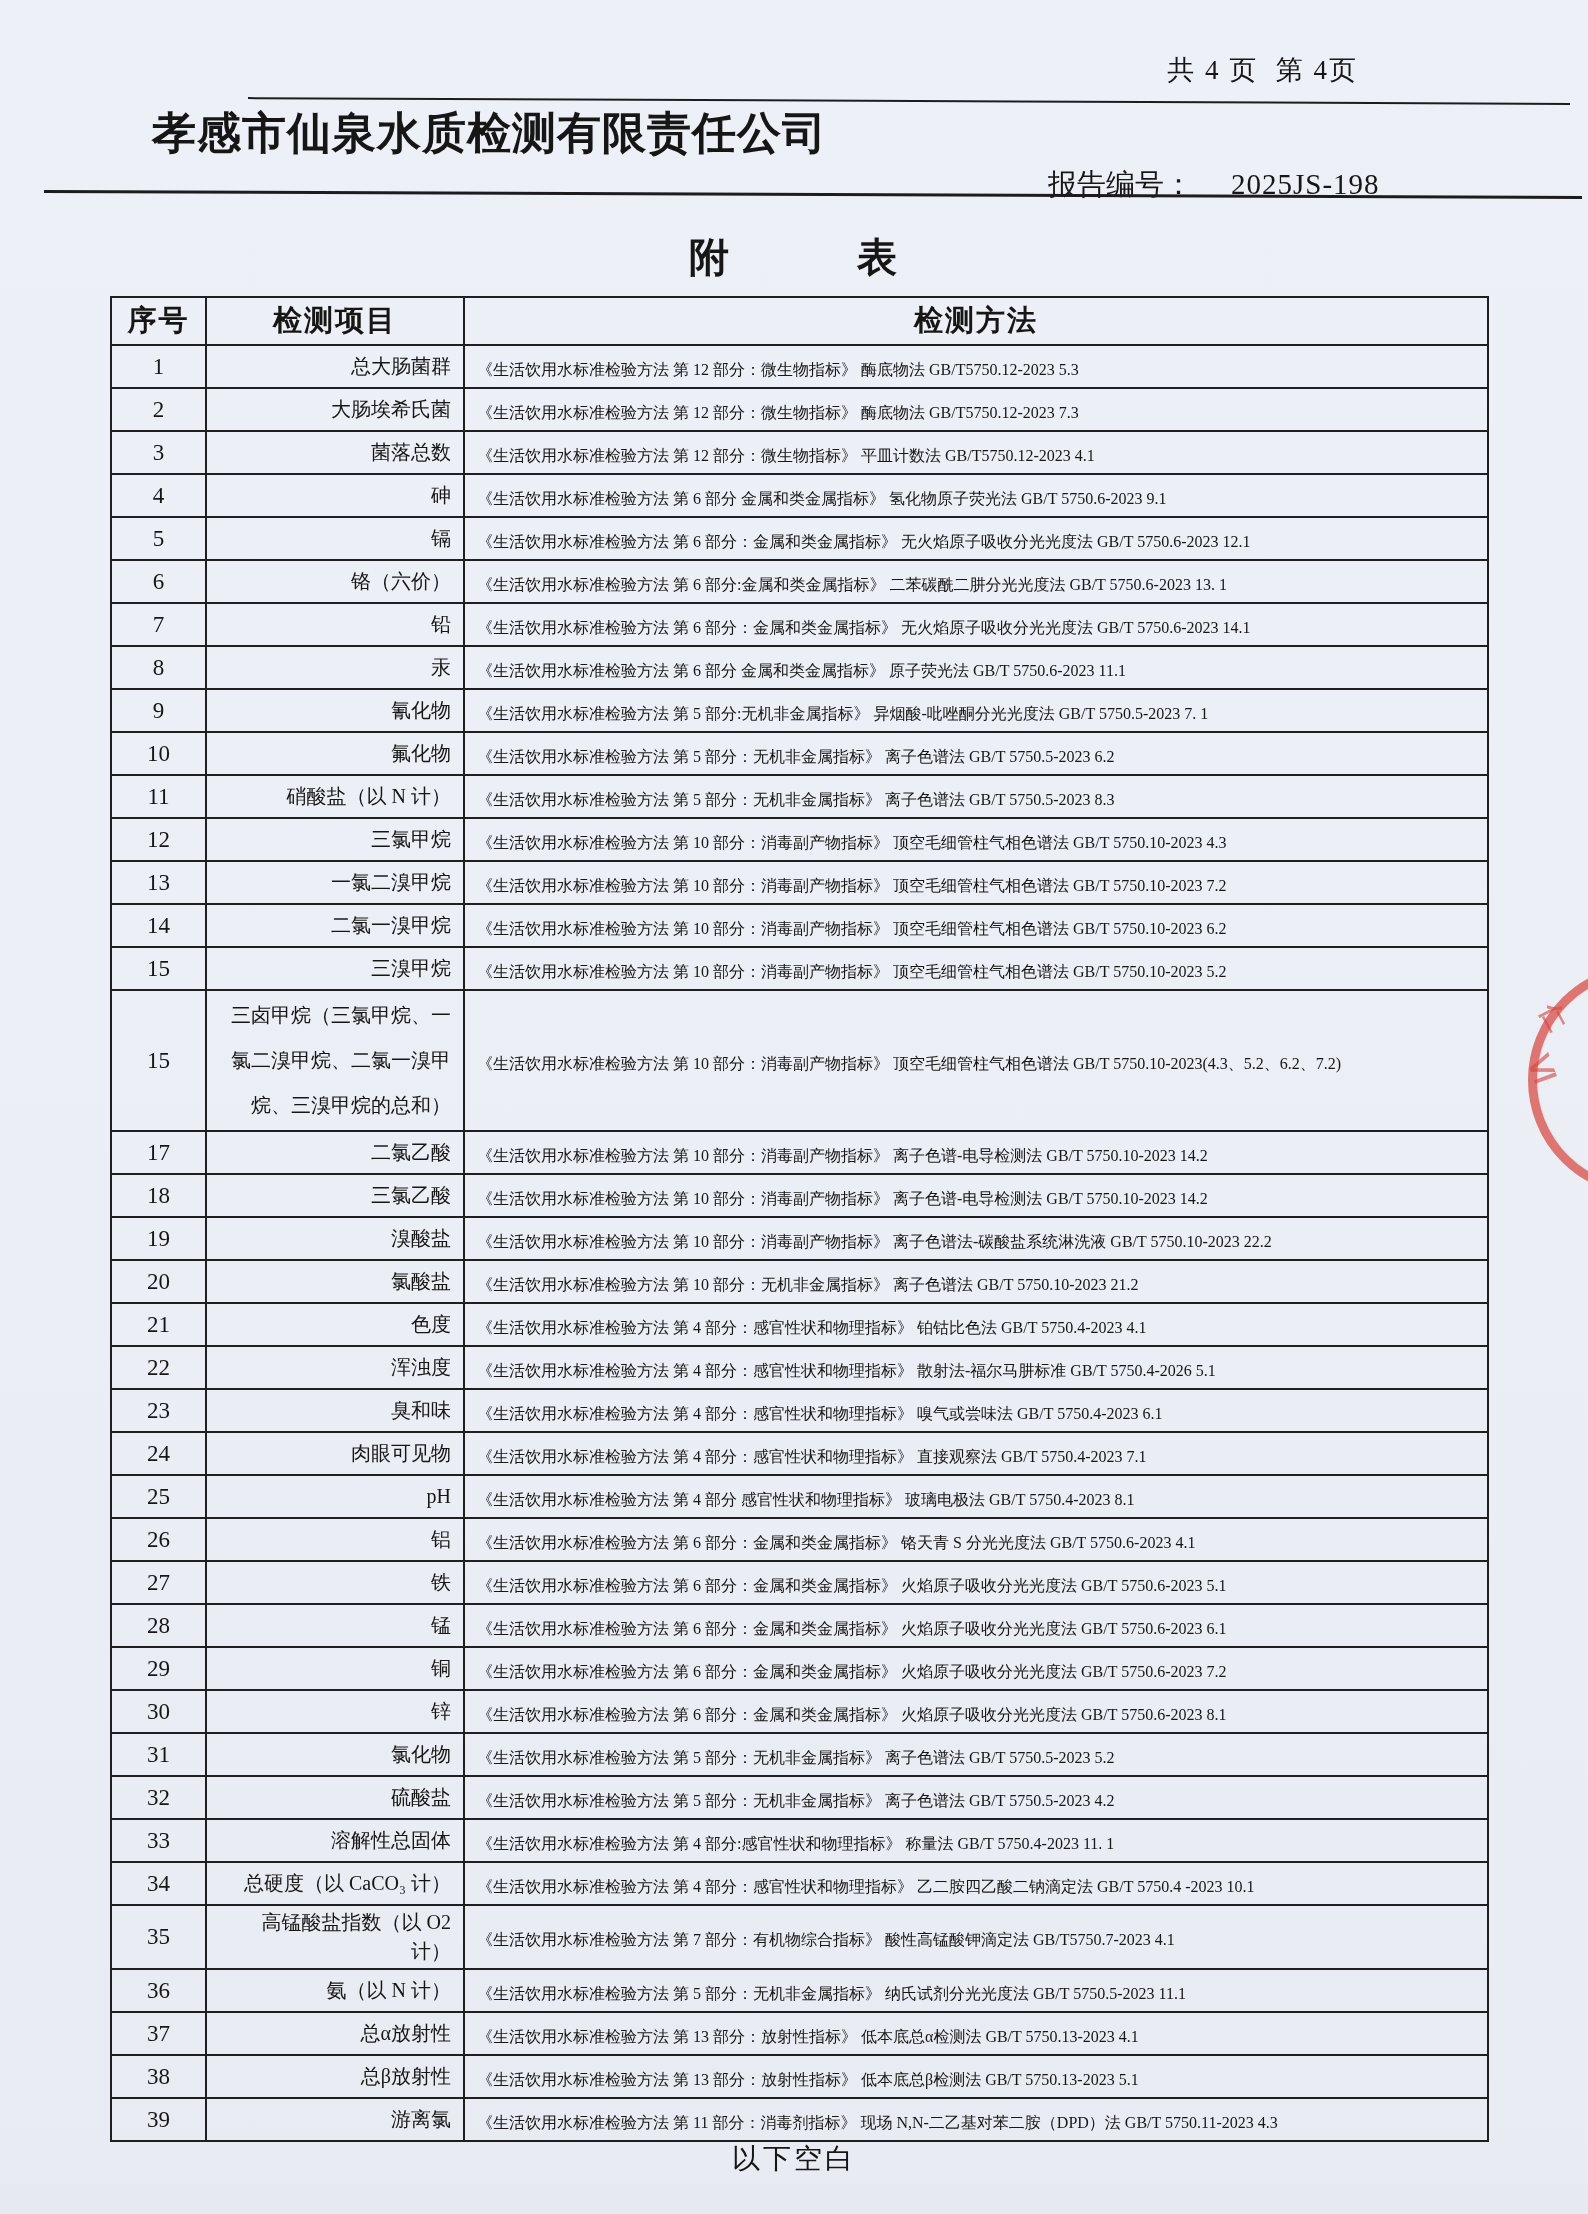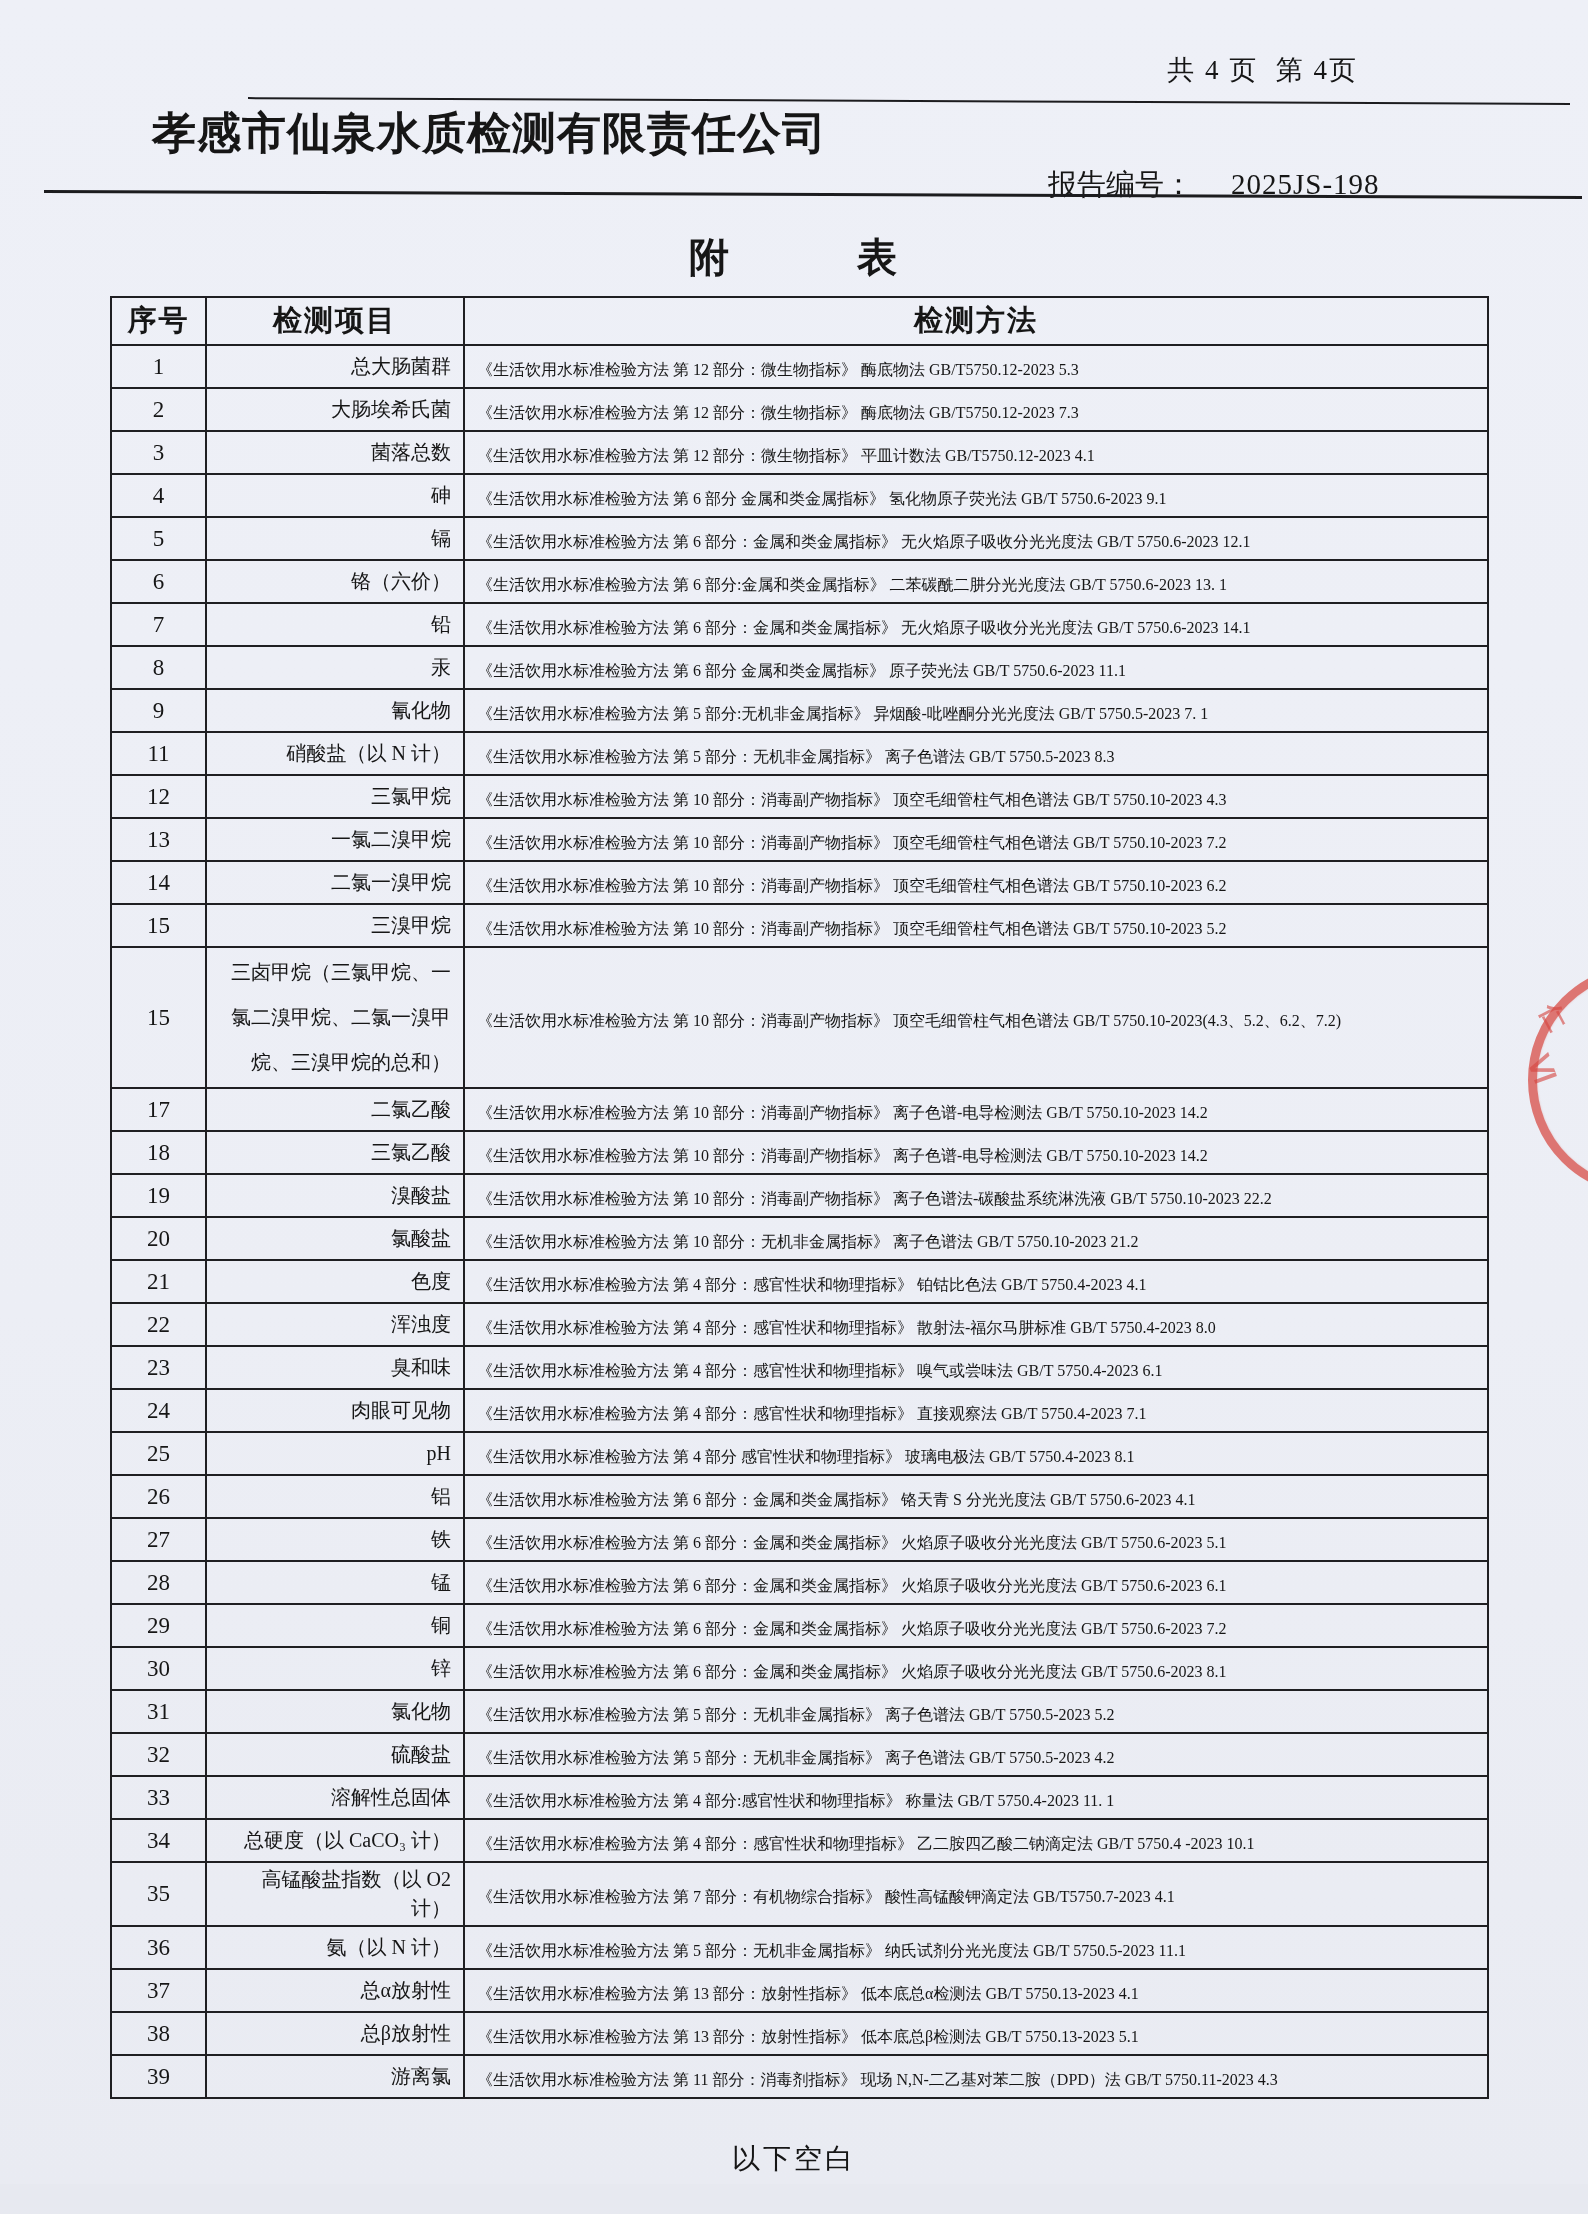--- a/index.html
+++ b/index.html
@@ -142,20 +142,25 @@
       <td class="cell-id">8</td>
       <td class="cell-item">汞</td>
       <td class="cell-method">《生活饮用水标准检验方法 第 6 部分 金属和类金属指标》  原子荧光法  GB/T 5750.6-2023 11.1</td>
     </tr>
         <tr>
       <td class="cell-id">9</td>
       <td class="cell-item">氰化物</td>
       <td class="cell-method">《生活饮用水标准检验方法 第 5 部分:无机非金属指标》  异烟酸-吡唑酮分光光度法  GB/T 5750.5-2023 7. 1</td>
     </tr>
         <tr>
+      <td class="cell-id">10</td>
+      <td class="cell-item">氟化物</td>
+      <td class="cell-method">《生活饮用水标准检验方法 第 5 部分：无机非金属指标》  离子色谱法  GB/T 5750.5-2023 6.2</td>
+    </tr>
+        <tr>
       <td class="cell-id">11</td>
       <td class="cell-item">硝酸盐（以 N 计）</td>
       <td class="cell-method">《生活饮用水标准检验方法 第 5 部分：无机非金属指标》  离子色谱法  GB/T 5750.5-2023 8.3</td>
     </tr>
         <tr>
       <td class="cell-id">12</td>
       <td class="cell-item">三氯甲烷</td>
       <td class="cell-method">《生活饮用水标准检验方法 第 10 部分：消毒副产物指标》  顶空毛细管柱气相色谱法  GB/T 5750.10-2023 4.3</td>
     </tr>
         <tr>
@@ -199,21 +204,21 @@
       <td class="cell-method">《生活饮用水标准检验方法 第 10 部分：无机非金属指标》  离子色谱法  GB/T 5750.10-2023 21.2</td>
     </tr>
         <tr>
       <td class="cell-id">21</td>
       <td class="cell-item">色度</td>
       <td class="cell-method">《生活饮用水标准检验方法 第 4 部分：感官性状和物理指标》  铂钴比色法  GB/T 5750.4-2023 4.1</td>
     </tr>
         <tr>
       <td class="cell-id">22</td>
       <td class="cell-item">浑浊度</td>
-      <td class="cell-method">《生活饮用水标准检验方法 第 4 部分：感官性状和物理指标》  散射法-福尔马肼标准  GB/T 5750.4-2023 8.0</td>
+      <td class="cell-method">《生活饮用水标准检验方法 第 4 部分：感官性状和物理指标》  散射法-福尔马肼标准  GB/T 5750.4-2026 5.1</td>
     </tr>
         <tr>
       <td class="cell-id">23</td>
       <td class="cell-item">臭和味</td>
       <td class="cell-method">《生活饮用水标准检验方法 第 4 部分：感官性状和物理指标》  嗅气或尝味法  GB/T 5750.4-2023 6.1</td>
     </tr>
         <tr>
       <td class="cell-id">24</td>
       <td class="cell-item">肉眼可见物</td>
       <td class="cell-method">《生活饮用水标准检验方法 第 4 部分：感官性状和物理指标》  直接观察法  GB/T 5750.4-2023 7.1</td>

